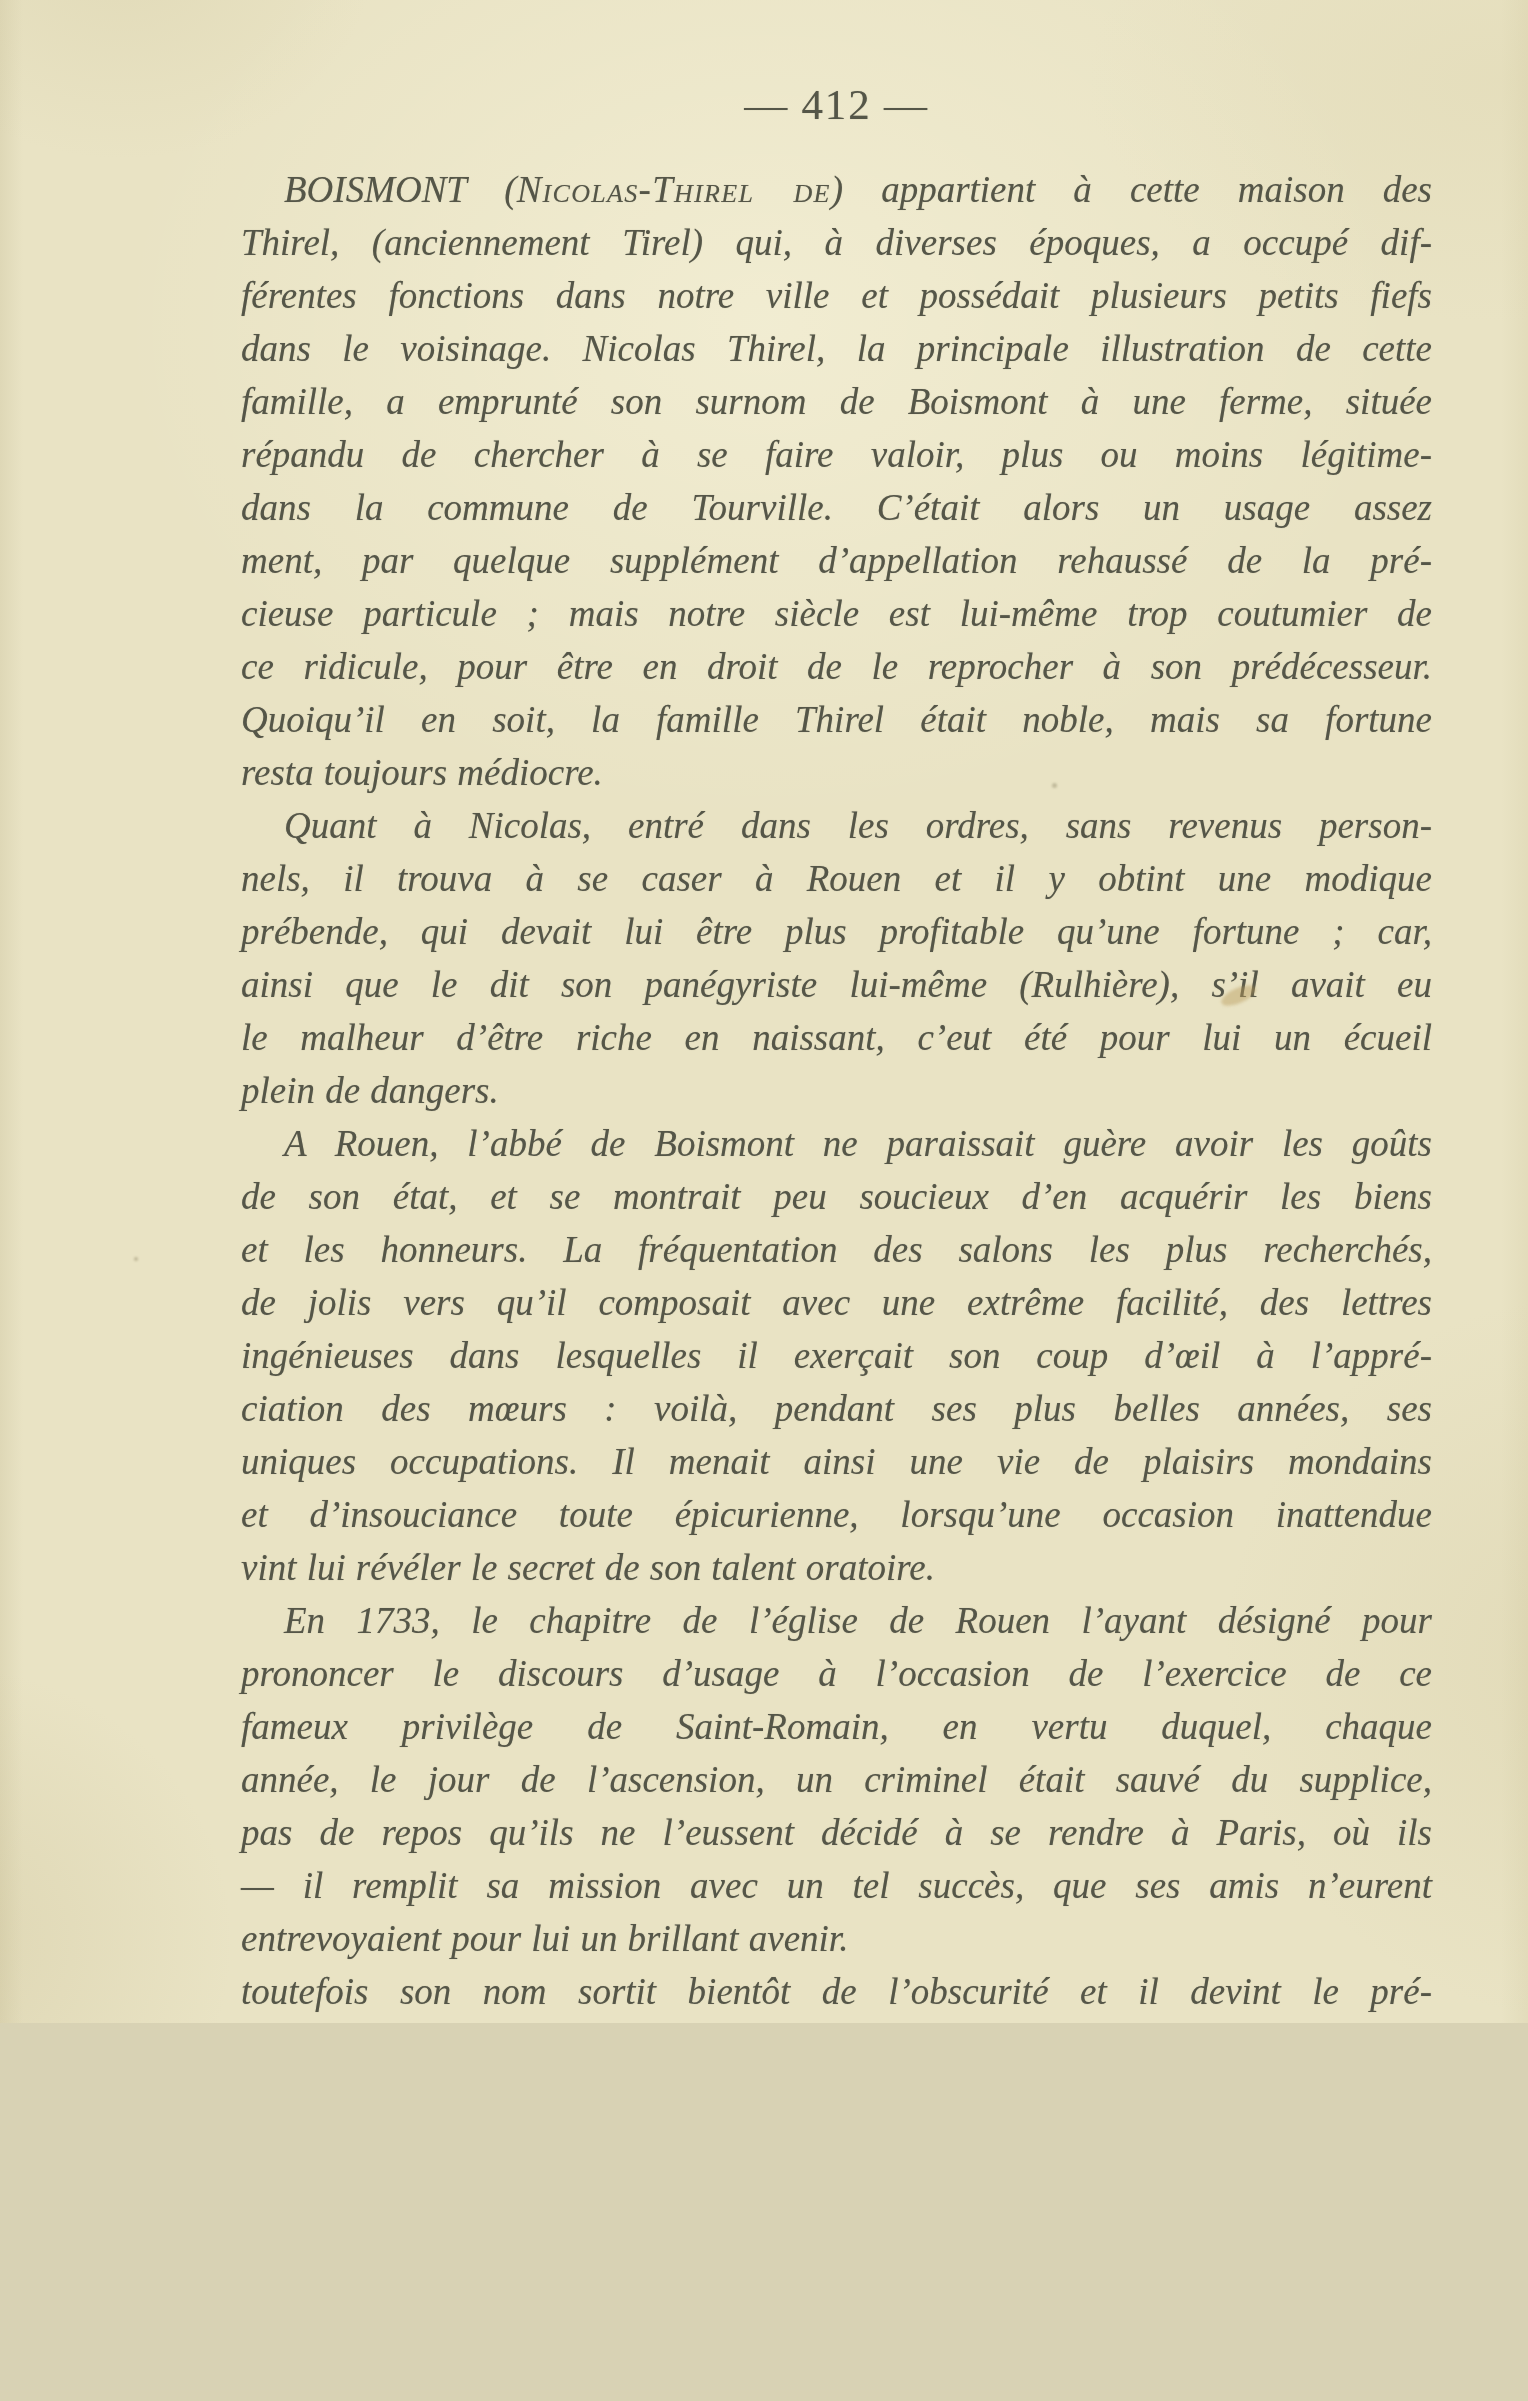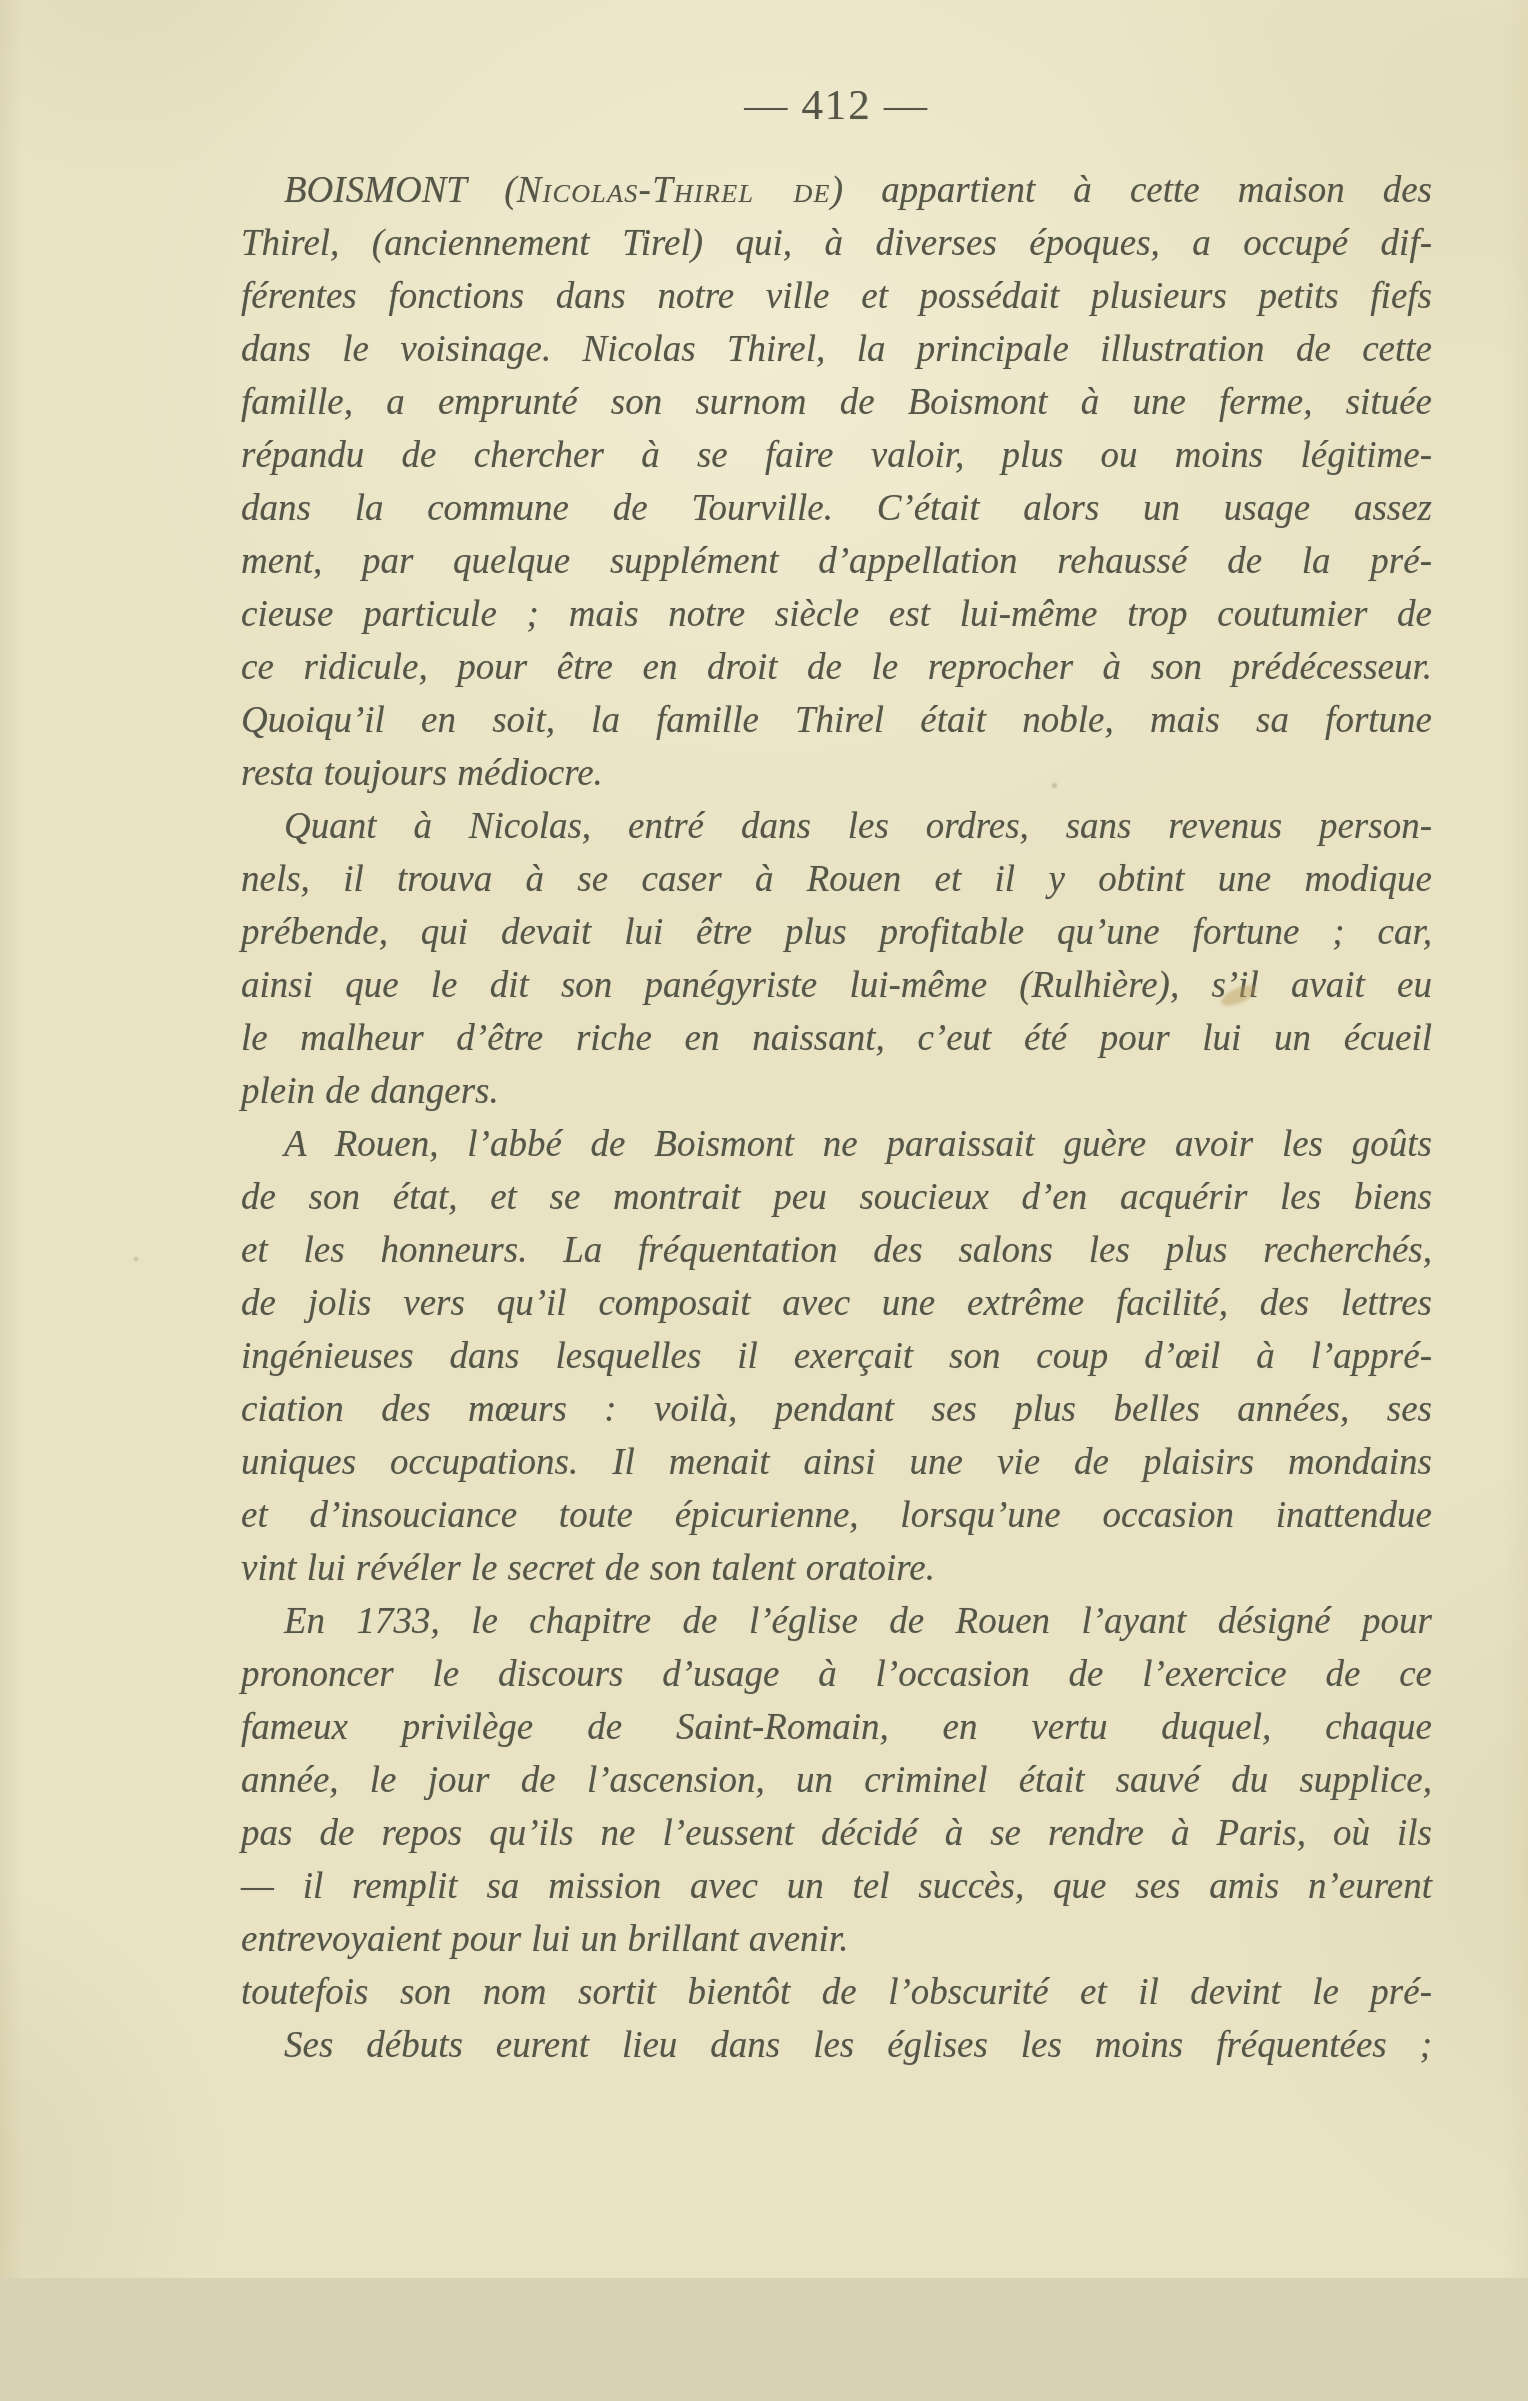--- a/index.html
+++ b/index.html
@@ -1,19 +1,19 @@
 <!DOCTYPE html>
 <html lang="fr" style="font-size:14.3px"><head>
 <meta charset="utf-8">
 <title>Page 412</title>
 <style>
   html,body{margin:0;padding:0;background:#d8d2b4;}
   .page{
     position:relative;
-    width:1528px;height:2278px;
+    width:1528px;height:2023px;
     overflow:hidden;
     background-color:#e9e3c4;
     background-image:
       radial-gradient(ellipse 60% 35% at 50% 16%, rgba(255,252,232,0.38), rgba(255,252,232,0) 70%),
       radial-gradient(ellipse 40% 30% at 104% 82%, rgba(199,188,142,0.22), rgba(199,188,142,0) 60%),
       radial-gradient(ellipse 35% 25% at -4% 96%, rgba(190,178,132,0.26), rgba(190,178,132,0) 55%),
       radial-gradient(ellipse 30% 18% at 8% -2%, rgba(196,186,140,0.20), rgba(196,186,140,0) 55%),
       radial-gradient(ellipse 45% 20% at 98% 4%, rgba(212,202,158,0.20), rgba(212,202,158,0) 60%),
       linear-gradient(90deg, rgba(173,163,120,0.18) 0px, rgba(173,163,120,0) 23px),
       linear-gradient(270deg, rgba(190,180,136,0.15) 0px, rgba(190,180,136,0) 27px);

